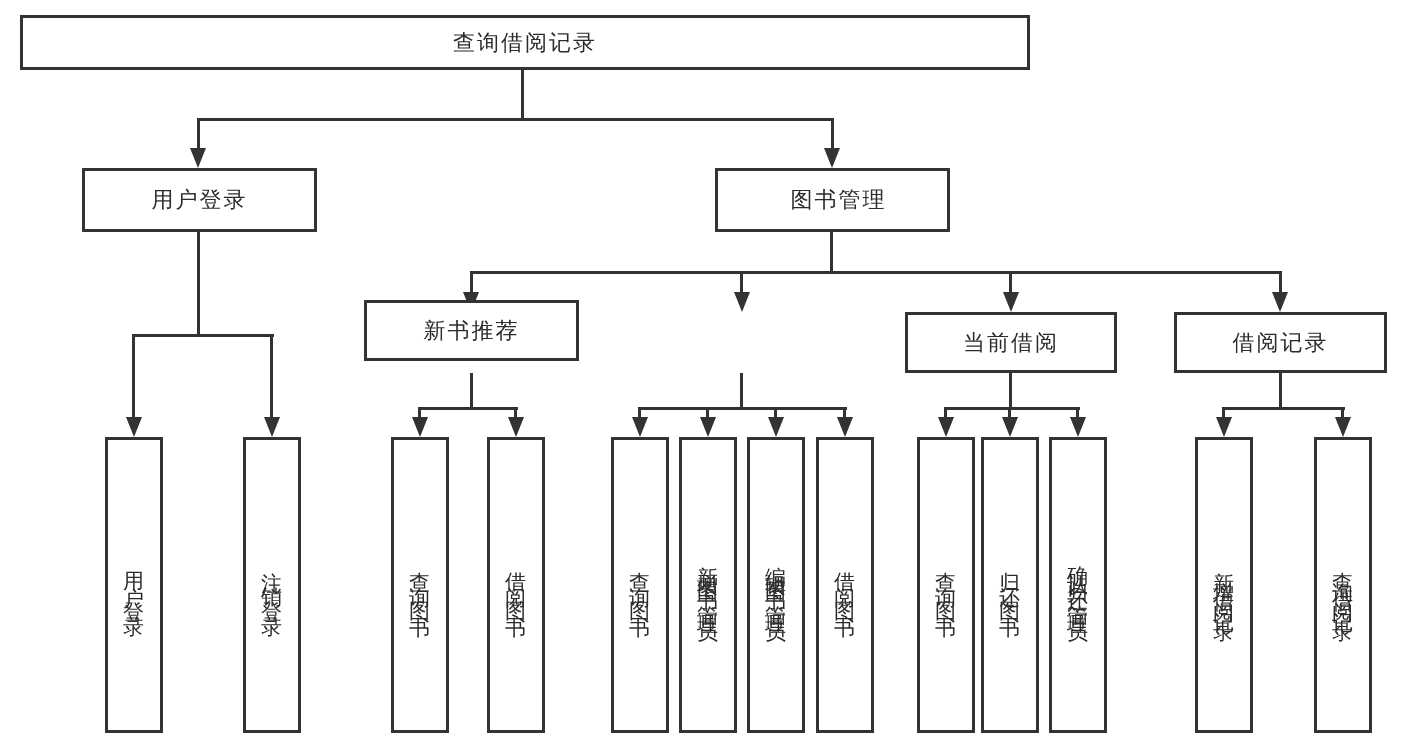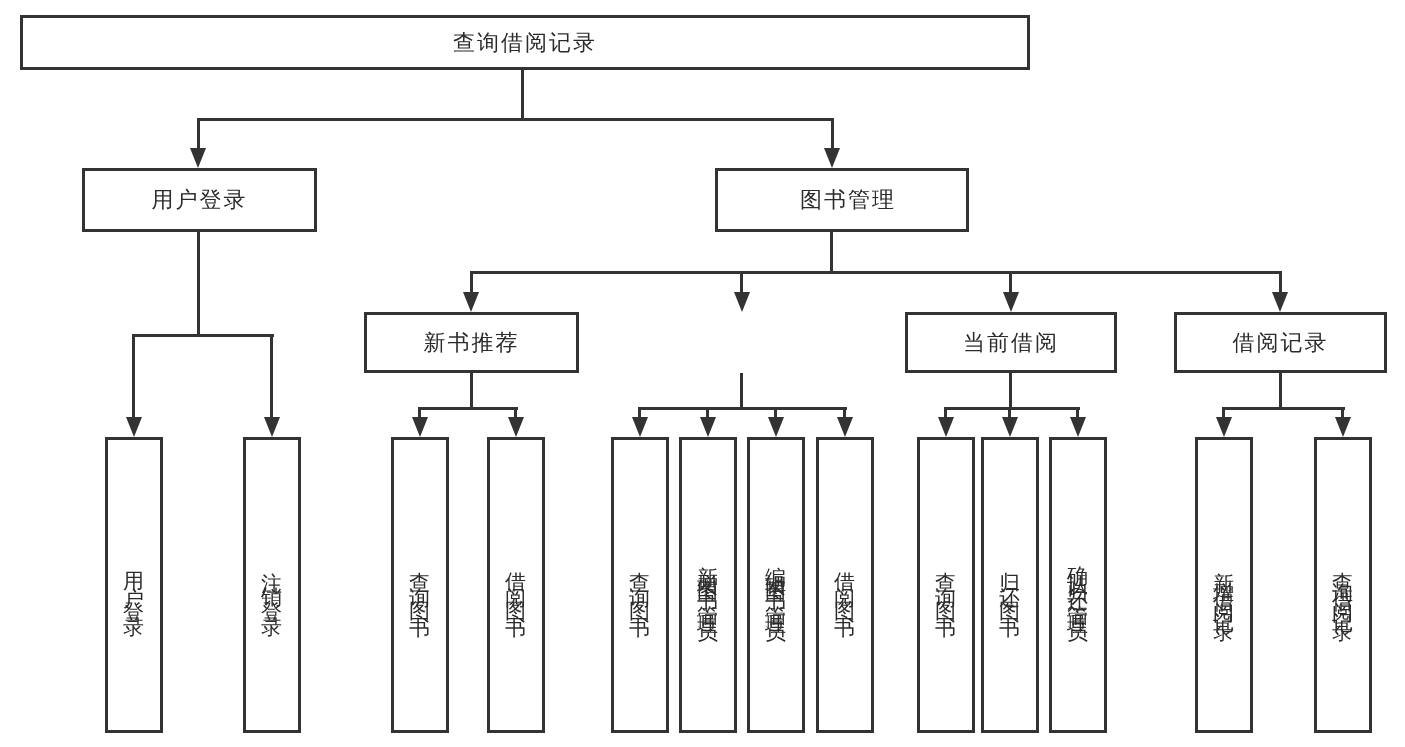--- a/index.html
+++ b/index.html
@@ -82,25 +82,25 @@
 <div id="canvas">
 
   <div class="box" style="left:20px; top:15px; width:1010px; height:55px;">
     <span>查询借阅记录</span>
   </div>
 
   <div class="box" style="left:82px; top:168px; width:235px; height:64px;">
     <span>用户登录</span>
   </div>
 
-  <div class="box" style="left:715px; top:168px; width:254px; height:64px;padding-left:12px;">
+  <div class="box" style="left:715px; top:168px; width:235px; height:64px;padding-left:12px;">
     <span>图书管理</span>
   </div>
 
-  <div class="box" style="left:364px; top:312px; width:215px; height:61px;">
+  <div class="box" style="left:364px; top:300px; width:215px; height:61px;">
     <span>新书推荐</span>
   </div>
 
 
   <div class="box" style="left:905px; top:312px; width:212px; height:61px;">
     <span>当前借阅</span>
   </div>
 
   <div class="box" style="left:1174px; top:312px; width:213px; height:61px;">
     <span>借阅记录</span>

